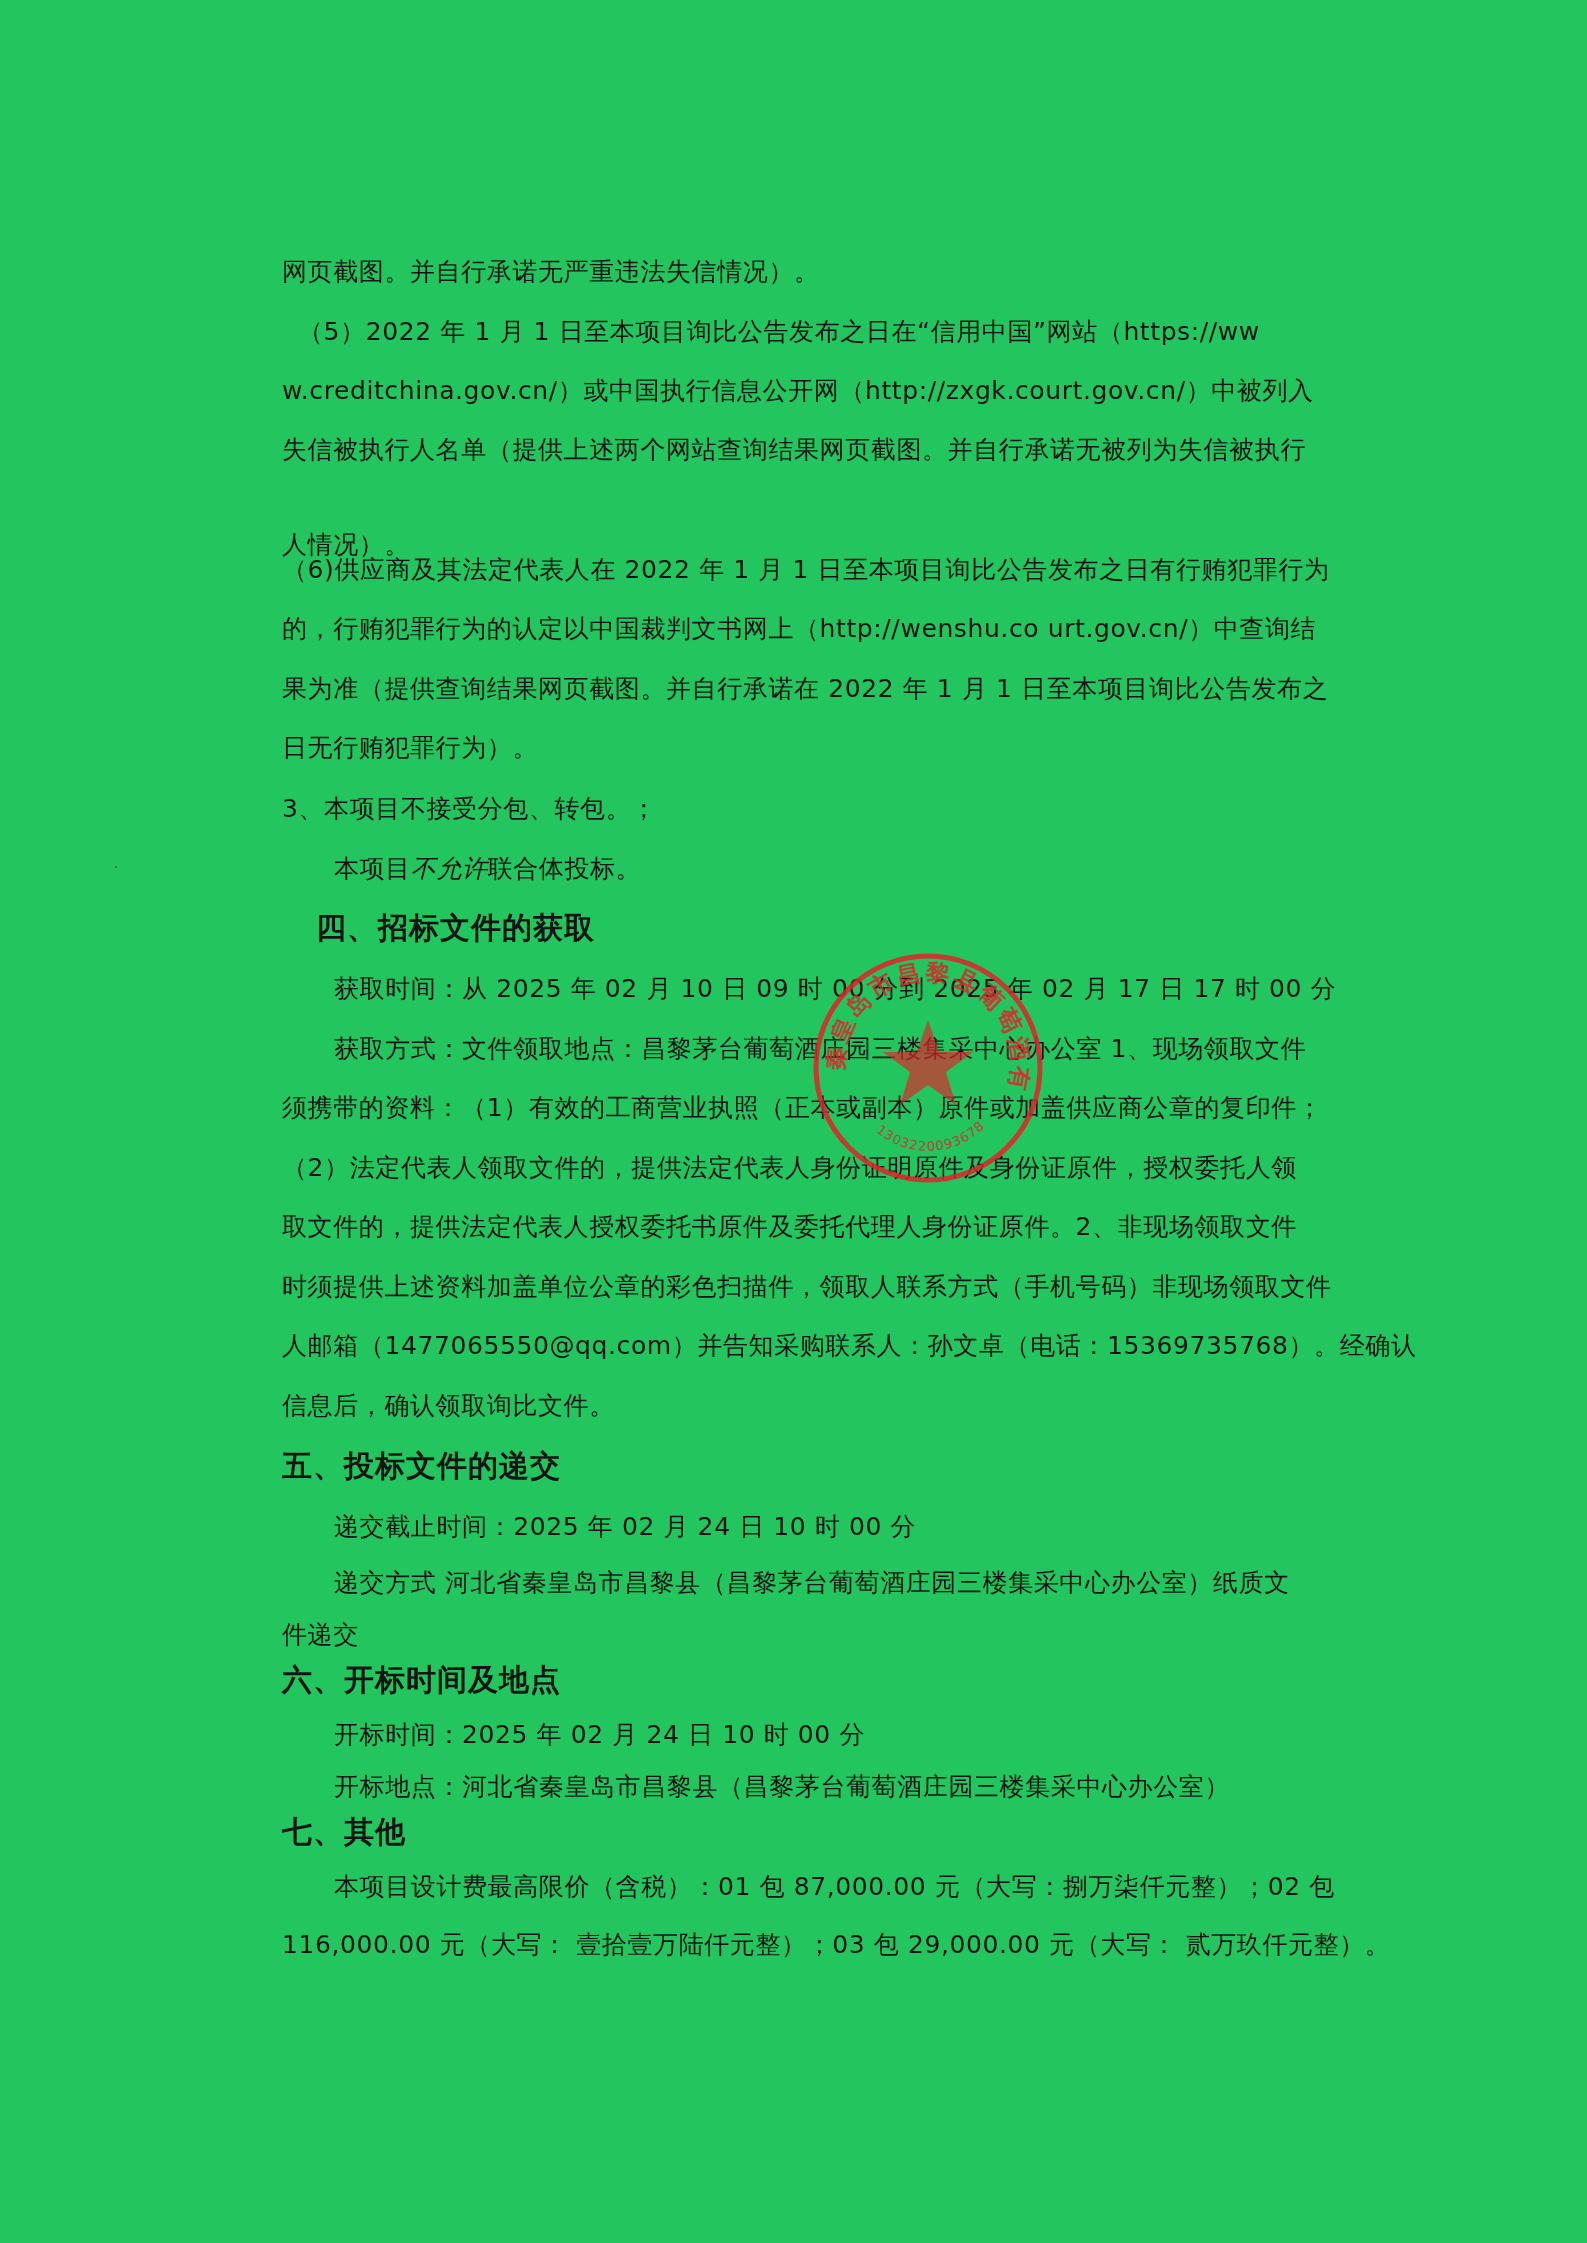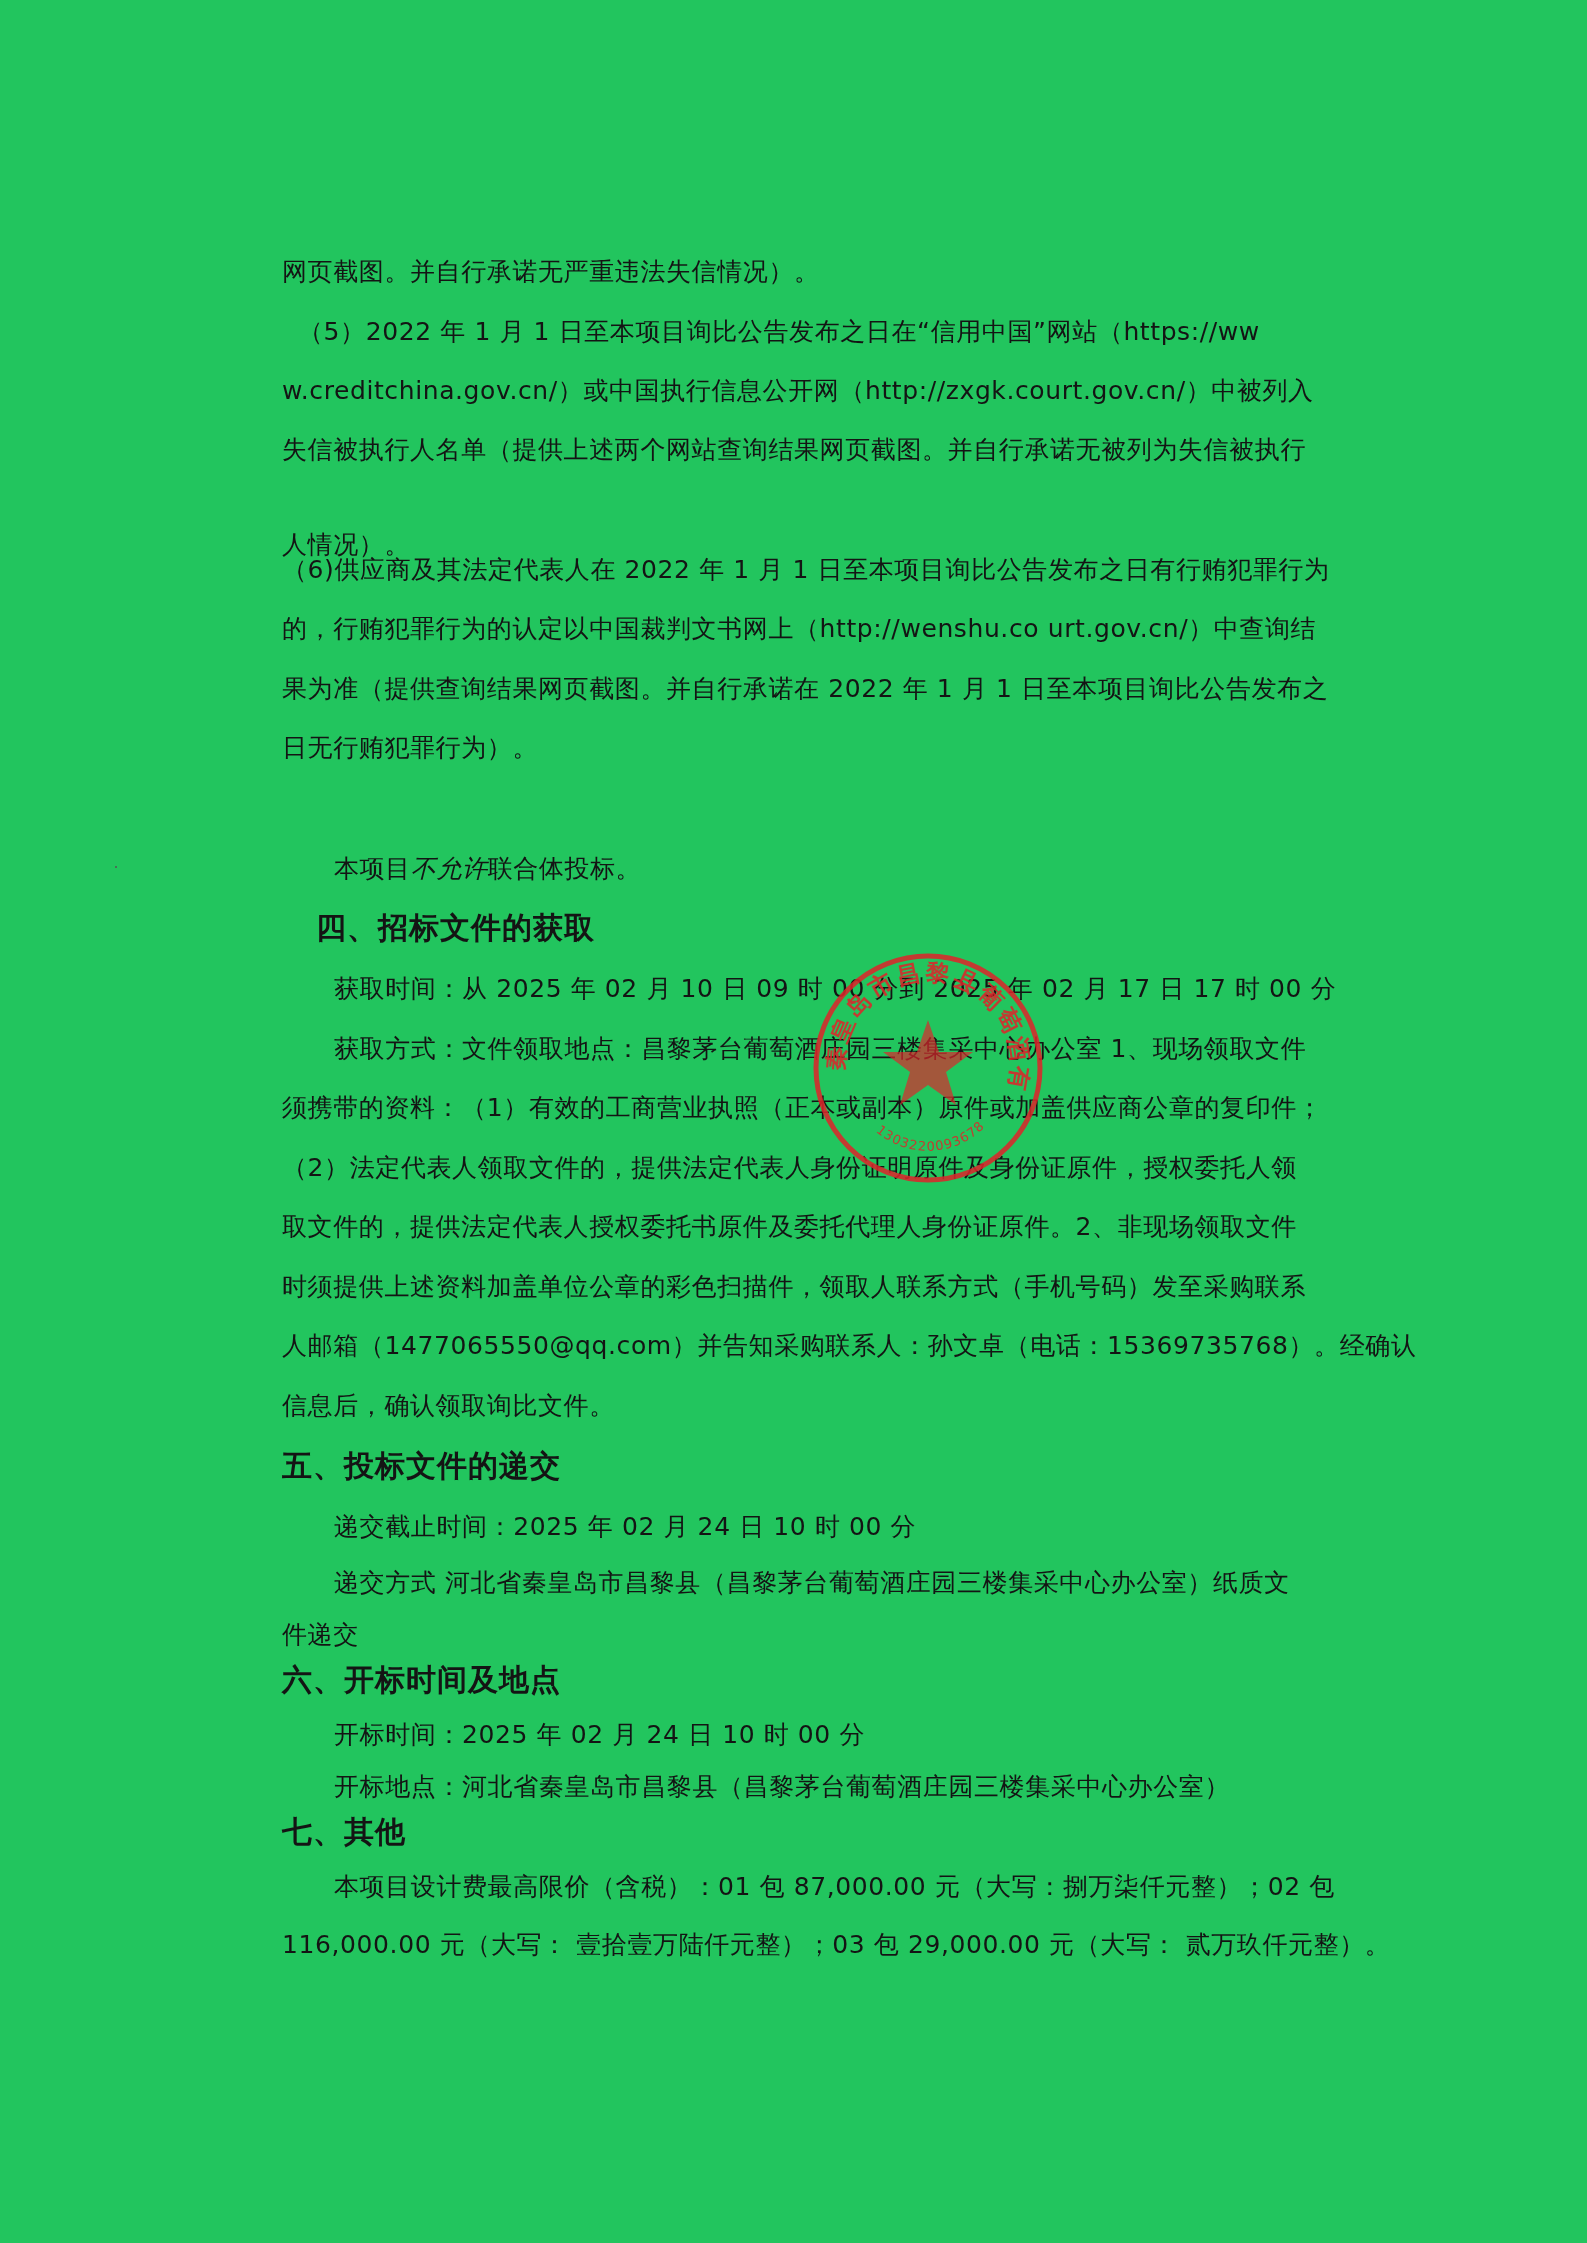--- a/index.html
+++ b/index.html
@@ -21,34 +21,35 @@
 
   <div class="line" style="top:255px;">网页截图。并自行承诺无严重违法失信情况）。</div>
   <div class="line" style="top:315px;margin-left:16px;">（5）2022 年 1 月 1 日至本项目询比公告发布之日在“信用中国”网站（https://ww</div>
   <div class="line" style="top:374px;">w.creditchina.gov.cn/）或中国执行信息公开网（http://zxgk.court.gov.cn/）中被列入</div>
   <div class="line" style="top:433px;">失信被执行人名单（提供上述两个网站查询结果网页截图。并自行承诺无被列为失信被执行</div>
   <div class="line" style="top:492px;margin-top:36px;">人情况）。</div>
   <div class="line" style="top:553px;">（6)供应商及其法定代表人在 2022 年 1 月 1 日至本项目询比公告发布之日有行贿犯罪行为</div>
   <div class="line" style="top:612px;">的，行贿犯罪行为的认定以中国裁判文书网上（http://wenshu.co urt.gov.cn/）中查询结</div>
   <div class="line" style="top:672px;">果为准（提供查询结果网页截图。并自行承诺在 2022 年 1 月 1 日至本项目询比公告发布之</div>
   <div class="line" style="top:731px;">日无行贿犯罪行为）。</div>
+  <div class="line" style="top:792px;">3、本项目不接受分包、转包。；</div>
 
   <div class="stray-dot"></div>
 
   <div class="line indent" style="top:852px;">
     <span>本项目</span><span class="ital">不允许</span><span>联合体投标。</span>
   </div>
 
   <div class="line heading" style="top:908px;margin-left:34px;">四、招标文件的获取</div>
   <div class="line indent" style="top:972px;">获取时间：从 2025 年 02 月 10 日  09 时 00 分到 2025 年 02 月 17 日  17 时 00 分</div>
   <div class="line indent" style="top:1032px;">获取方式：文件领取地点：昌黎茅台葡萄酒庄园三楼集采中心办公室 1、现场领取文件</div>
   <div class="line" style="top:1091px;">须携带的资料：（1）有效的工商营业执照（正本或副本）原件或加盖供应商公章的复印件；</div>
   <div class="line" style="top:1151px;">（2）法定代表人领取文件的，提供法定代表人身份证明原件及身份证原件，授权委托人领</div>
   <div class="line" style="top:1210px;">取文件的，提供法定代表人授权委托书原件及委托代理人身份证原件。2、非现场领取文件</div>
-  <div class="line" style="top:1270px;">时须提供上述资料加盖单位公章的彩色扫描件，领取人联系方式（手机号码）发至采购联系</div>
+  <div class="line" style="top:1270px;">时须提供上述资料加盖单位公章的彩色扫描件，领取人联系方式（手机号码）非现场领取文件</div>
   <div class="line" style="top:1329px;">人邮箱（1477065550@qq.com）并告知采购联系人：孙文卓（电话：15369735768）。经确认</div>
   <div class="line" style="top:1389px;">信息后，确认领取询比文件。</div>
 
   <div class="line heading" style="top:1446px;">五、投标文件的递交</div>
   <div class="line indent" style="top:1510px;">递交截止时间：2025 年 02 月 24 日  10 时 00 分</div>
   <div class="line indent" style="top:1566px;">递交方式 河北省秦皇岛市昌黎县（昌黎茅台葡萄酒庄园三楼集采中心办公室）纸质文</div>
   <div class="line" style="top:1618px;">件递交</div>
 
   <div class="line heading" style="top:1660px;">六、开标时间及地点</div>
   <div class="line indent" style="top:1718px;">开标时间：2025 年 02 月 24 日  10 时 00 分</div>

